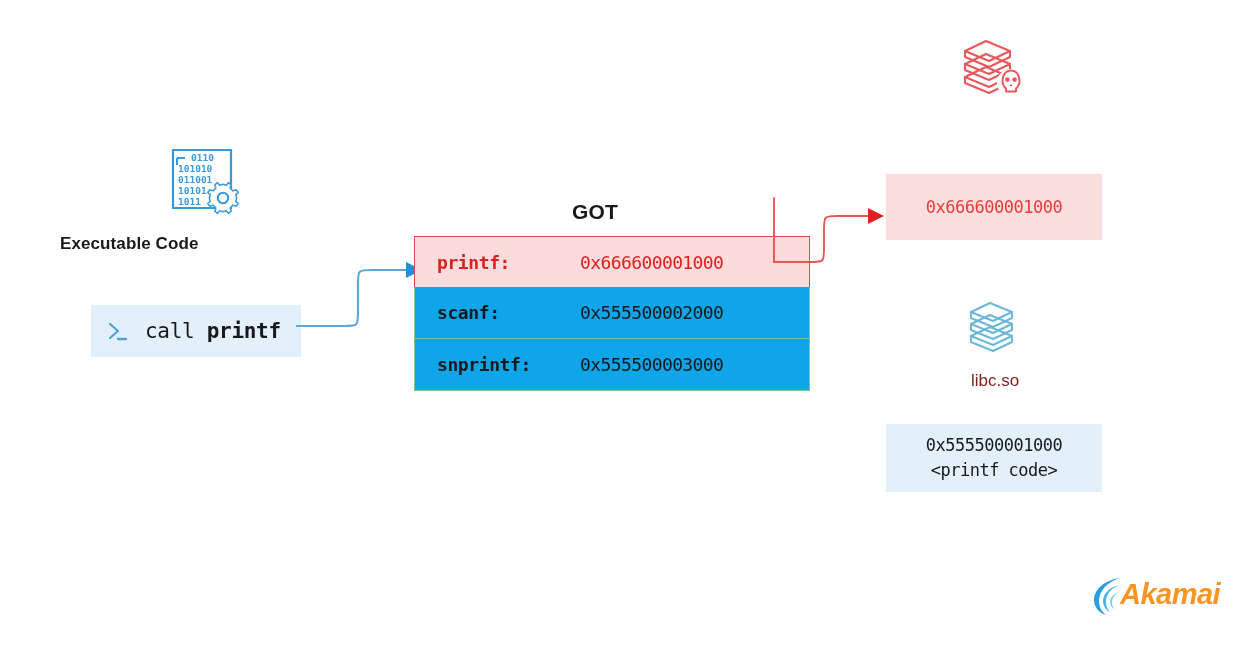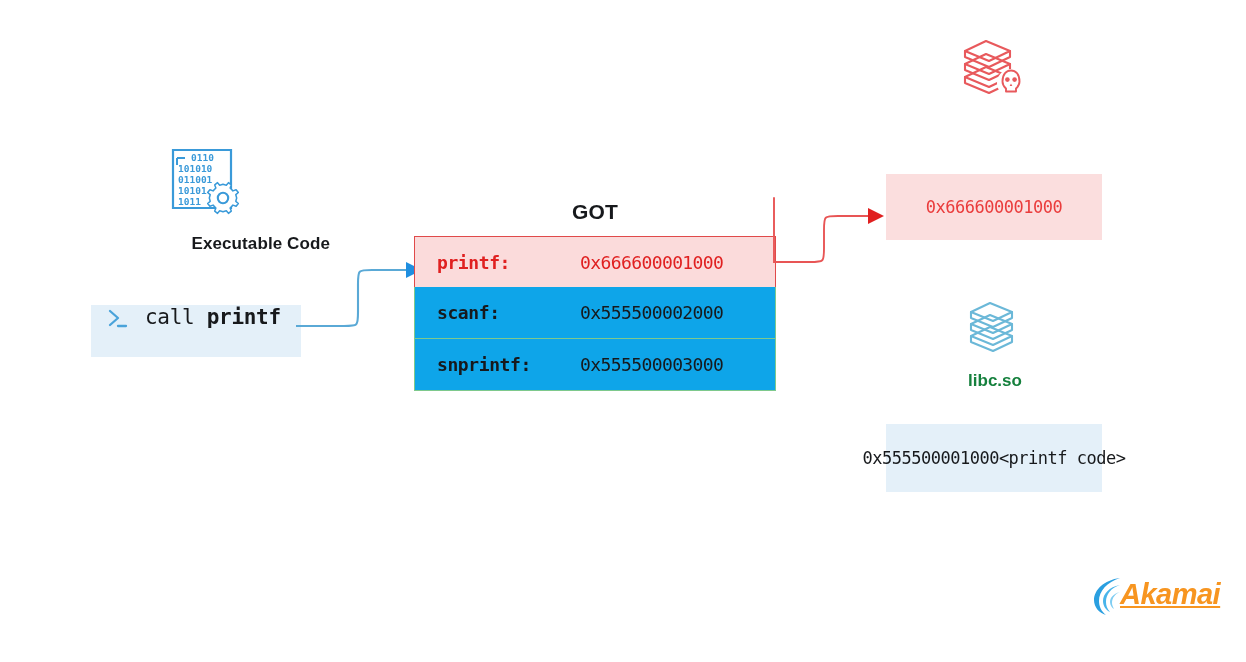--- a/index.html
+++ b/index.html
@@ -19,32 +19,33 @@
   
   .abs { position: absolute; }
   .mono { font-family: "DejaVu Sans Mono", "Liberation Mono", monospace; }
 
   
   #exec-icon {
     left: 163px; top: 146px; width: 92px; height: 78px;
   }
   #exec-label {
     left: 60px; top: 234px; width: 270px;
-    text-align: right;
+    text-align: left;
     font-size: 17px;
     font-weight: bold;
     color: #17191c;
     letter-spacing: 0.1px;
   }
 
   
   #terminal {
     left: 91px; top: 305px; width: 210px; height: 52px;
     background: #e4f0f9;
     display: flex;
+    align-items: center;
   }
   #terminal .prompt {
     margin-left: 14px;
     width: 26px; height: 26px;
     flex: none;
   }
   #terminal .cmd {
     margin-left: 14px;
     font-size: 21px;
     color: #17191c;
@@ -56,21 +57,21 @@
   
   #got-label {
     left: 470px; top: 200px; width: 250px;
     text-align: center;
     font-size: 21px;
     font-weight: bold;
     color: #17191c;
     letter-spacing: 0.2px;
   }
   #got-table {
-    left: 414px; top: 236px; width: 362px;
+    left: 414px; top: 236px; width: 396px;
   }
   .got-row {
     height: 52px;
     box-sizing: border-box;
     display: flex;
     align-items: center;
     position: relative;
   }
   .got-row .fn {
     position: absolute;
@@ -124,28 +125,28 @@
     line-height: 1.45;
     white-space: pre;
   }
 
   
   #libc-icon { left: 963px; top: 297px; width: 66px; height: 66px; }
   #libc-label {
     left: 870px; top: 371px; width: 250px;
     text-align: center;
     font-size: 17px;
-    font-weight: bold;
-    color: #15803d;
+    font-weight: normal;
+    color: #7f1d1d;
   }
   #libc-box {
     left: 886px; top: 424px; width: 216px; height: 68px;
     background: #e4f0f9;
     display: flex;
-    flex-direction: row;
+    flex-direction: column;
     align-items: center;
     justify-content: center;
   }
   #libc-box div {
     font-size: 17px;
     color: #17191c;
     letter-spacing: -0.5px;
     line-height: 1.45;
     white-space: pre;
   }
@@ -157,21 +158,20 @@
   
   #akamai-logo { left: 1090px; top: 572px; width: 130px; height: 48px; }
   #akamai-logo .wordmark {
     position: absolute;
     left: 30px; top: 6px;
     font-size: 29px;
     font-style: italic;
     font-weight: bold;
     color: #f79520;
     letter-spacing: -0.5px;
-    text-decoration: underline;
   }
 </style>
 </head>
 <body>
 
 <div id="canvas">
 
   <svg id="exec-icon" class="abs" viewBox="0 0 92 78">
 
     <path d="M10 4 H68 V62 H10 Z" fill="#ffffff" stroke="#3a9ad9" stroke-width="2.2"></path>

